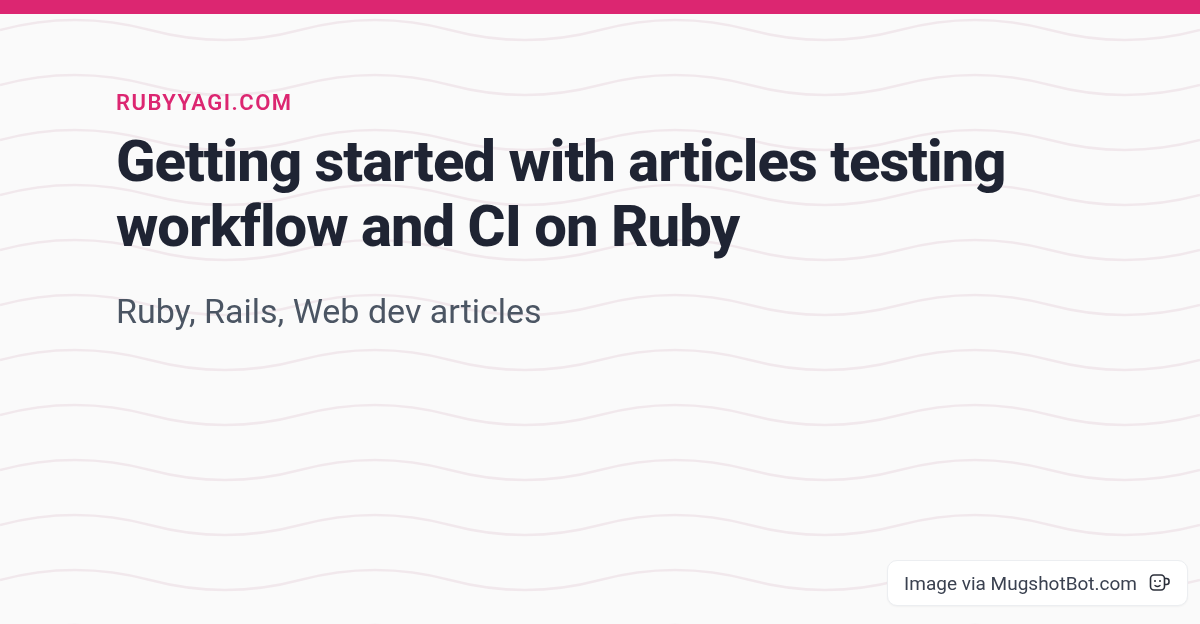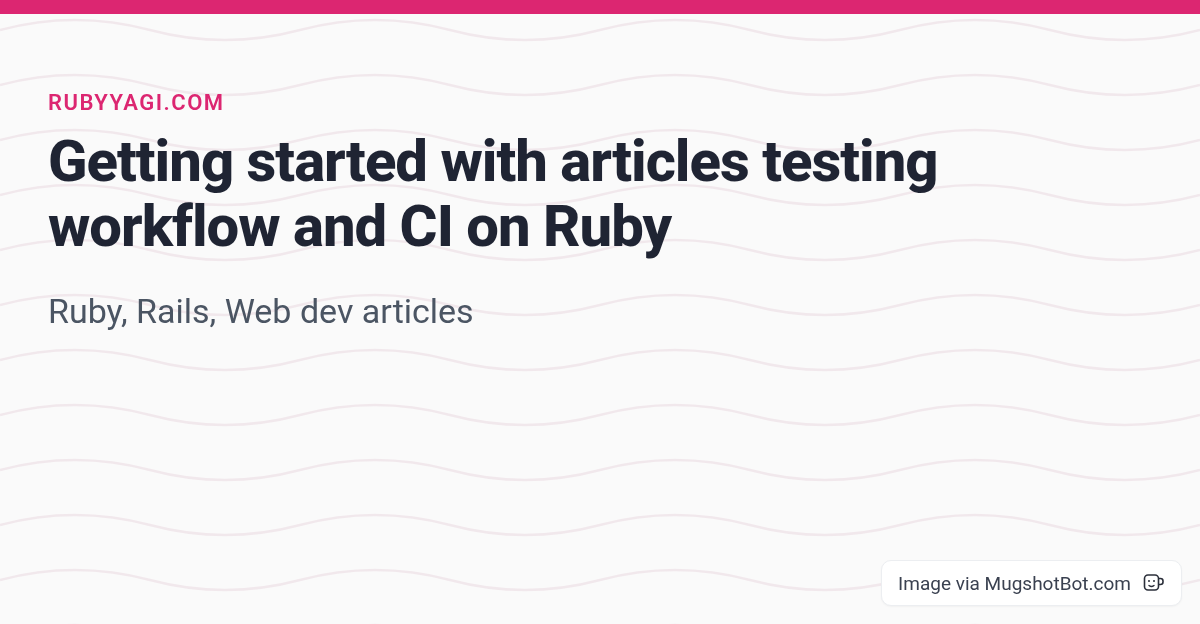--- a/index.html
+++ b/index.html
@@ -22,21 +22,21 @@
     .top-bar {
       position: absolute;
       top: 0; left: 0; right: 0;
       height: 14px;
       background: #dc2671;
       z-index: 2;
     }
     .content {
       position: relative;
       z-index: 1;
-      padding: 90px 108px 0 48px;
+      padding: 90px 108px 0 116px;
     }
     .site-label {
       color: #dc2671;
       font-size: 22px;
       font-weight: 600;
       letter-spacing: 1.5px;
       text-transform: uppercase;
       margin-bottom: 14px;
     }
     .title {
@@ -49,21 +49,21 @@
     }
     .subtitle {
       color: #4b5563;
       font-size: 34px;
       font-weight: 400;
       line-height: 1.3;
     }
     .credit-badge {
       position: absolute;
       bottom: 18px;
-      right: 18px;
+      right: 12px;
       background: #ffffff;
       border: 1px solid #eceef1;
       border-radius: 10px;
       padding: 10px 16px;
       display: flex;
       align-items: center;
       gap: 10px;
       z-index: 2;
       box-shadow: 0 1px 2px rgba(0,0,0,0.04);
     }

